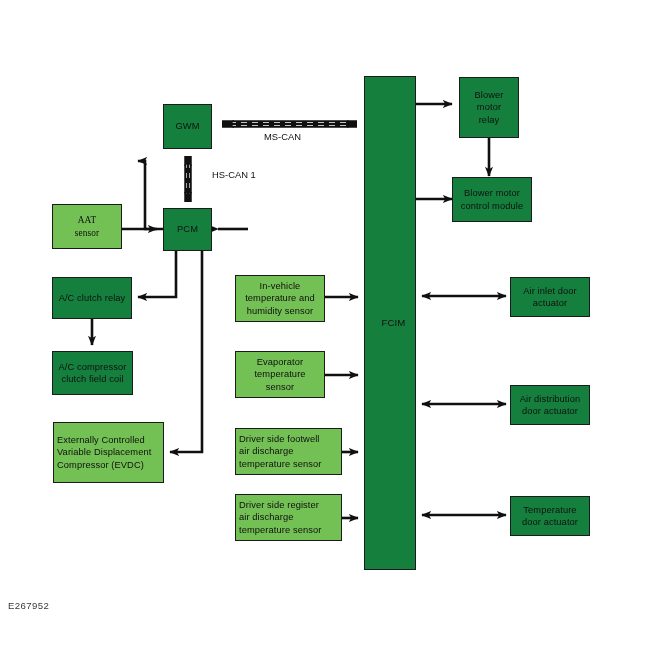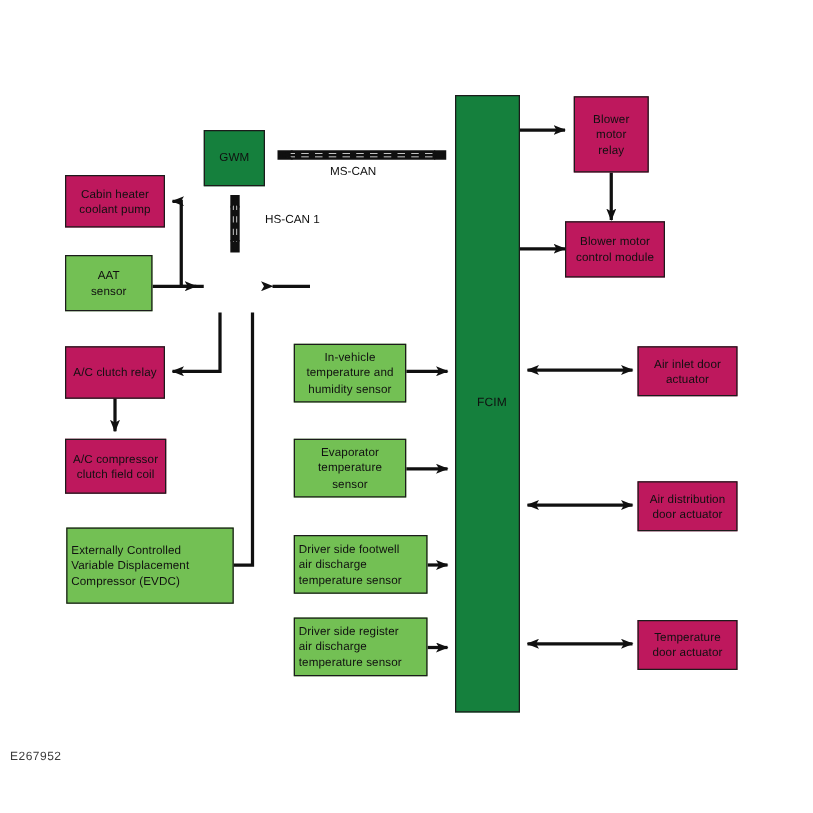--- a/index.html
+++ b/index.html
@@ -33,21 +33,21 @@
     justify-content: center;
     text-align: center;
     font-size: 9.3px;
     line-height: 12.4px;
     color: #101010;
     letter-spacing: 0.1px;
     z-index: 3;
     padding: 0 3px;
   }
   .node .txt { display: block; width: 100%; white-space: pre-line; }
-  .node.blue  { background: #be185d; }
+  .node.blue  { background: #15803d; }
   .node.green { background: #73c054; }
   .node.yellow{ background: #15803d; }
   .node.left-al .txt { text-align: left; }
   .node.tall { font-size: 9.6px; }
   .wire-label {
     position: absolute;
     font-size: 9.4px;
     color: #101010;
     z-index: 4;
     white-space: nowrap;
@@ -113,45 +113,44 @@
 
     <line x1="422" y1="296" x2="506" y2="296" stroke="#101010" stroke-width="2.6" marker-start="url(#ahb)" marker-end="url(#ah)"></line>
     <line x1="422" y1="404" x2="506" y2="404" stroke="#101010" stroke-width="2.6" marker-start="url(#ahb)" marker-end="url(#ah)"></line>
     <line x1="422" y1="515" x2="506" y2="515" stroke="#101010" stroke-width="2.6" marker-start="url(#ahb)" marker-end="url(#ah)"></line>
   </svg>
 
   <div class="node yellow" style="left:163px; top:104px; width:49px; height:45px;">
     <span class="txt">GWM</span>
   </div>
 
+  <div class="node yellow" style="left:163px; top:208px; width:49px; height:43px;">
+    <span class="txt">PCM</span>
+  </div>
 
   <div class="node yellow tall" style="left:364px; top:76px; width:52px; height:494px;padding-left:10px;">
     <span class="txt">FCIM</span>
   </div>
 
-  <div class="node blue" style="left:52px; top:140px; width:80px; height:42px;">
-    <span class="txt">Cabin heater
-coolant pump</span>
-  </div>
-
-  <div class="node green" style="left:52px; top:204px; width:70px; height:45px;">
+
+  <div class="node green" style="left:52px; top:204px; width:70px; height:45px;font-family:Liberation Serif, serif;">
     <span class="txt">AAT
 sensor</span>
   </div>
 
   <div class="node blue" style="left:52px; top:277px; width:80px; height:42px;">
     <span class="txt">A/C clutch relay</span>
   </div>
 
   <div class="node blue" style="left:52px; top:351px; width:81px; height:44px;">
     <span class="txt">A/C compressor
 clutch field coil</span>
   </div>
 
-  <div class="node green left-al" style="left:53px; top:422px; width:134px; height:61px;">
+  <div class="node green left-al" style="left:53px; top:422px; width:111px; height:61px;">
     <span class="txt">Externally Controlled
 Variable Displacement
 Compressor (EVDC)</span>
   </div>
 
   <div class="node green" style="left:235px; top:275px; width:90px; height:47px;">
     <span class="txt">In-vehicle
 temperature and
 humidity sensor</span>
   </div>

